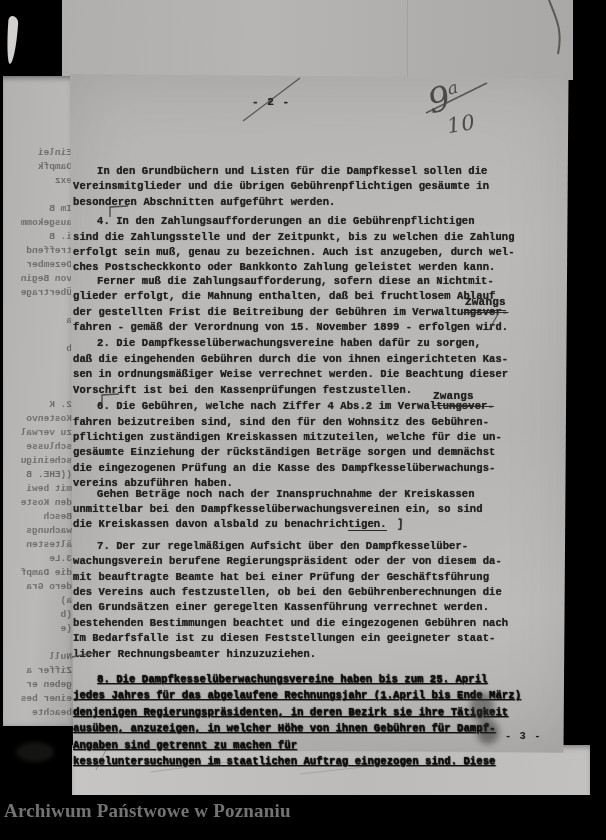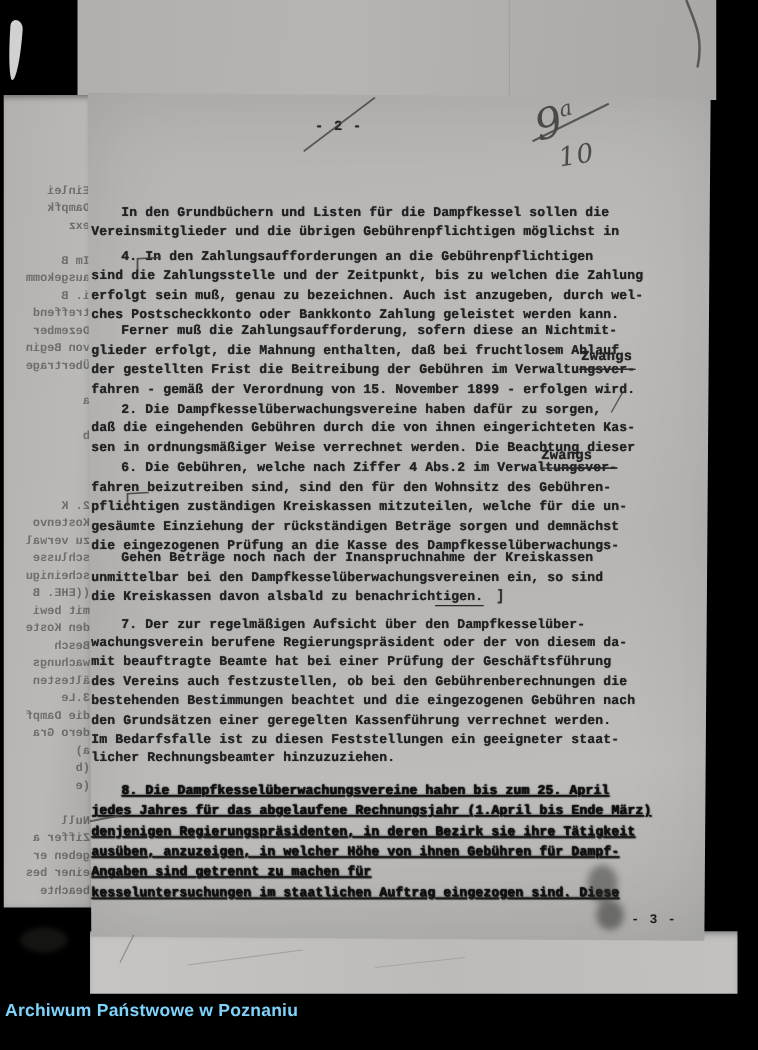--- a/index.html
+++ b/index.html
@@ -62,23 +62,23 @@
 
   
   .blob{position:absolute;border-radius:50%;filter:blur(3px);}
   .blob-f1{left:470px;top:692px;width:24px;height:30px;background:rgba(45,45,42,.45);}
   .blob-f2{left:477px;top:720px;width:22px;height:24px;background:rgba(40,40,38,.5);}
   .blob-left{left:16px;top:742px;width:38px;height:20px;background:rgba(25,25,23,.8);filter:blur(2px);}
 
   .marks{position:absolute;left:0;top:0;width:606px;height:840px;pointer-events:none;}
 
   
-  .caption{position:absolute;left:4px;top:800px;color:#7dd3fc;
-    font-family:Liberation Sans, sans-serif;font-weight:bold;
-    font-size:14px;letter-spacing:.2px;}
+  .caption{position:absolute;left:4px;top:800px;color:#737373;
+    font-family:Liberation Serif, serif;font-weight:bold;
+    font-size:19px;letter-spacing:.2px;}
 </style>
 </head>
 <body>
 
 <div class="stage">
 
   <div class="sheet-back-top">
     <div class="fold-line"></div>
   </div>
   <div class="sheet-under-bottom"></div>
@@ -134,21 +134,22 @@
   <div class="hdr-pagenum">- 2 -</div>
   <div class="hand hand-9">
     <span>9</span><span class="sup">a</span>
   </div>
   <div class="hand hand-10">10</div>
 
   <div class="typed">
 
     <div class="para ind">
         <div class="tline">In den Grundbüchern und Listen für die Dampfkessel sollen die</div>
-        <div class="tline">Vereinsmitglieder und die übrigen Gebührenpflichtigen möglichst in</div>
+        <div class="tline">Vereinsmitglieder und die übrigen Gebührenpflichtigen gesäumte in</div>
+        <div class="tline">besonderen Abschnitten aufgeführt werden.</div>
       </div>
 
     <div class="para ind m4">
         <div class="tline">4. In den Zahlungsaufforderungen an die Gebührenpflichtigen</div>
         <div class="tline">sind die Zahlungsstelle und der Zeitpunkt, bis zu welchen die Zahlung</div>
         <div class="tline">erfolgt sein muß, genau zu bezeichnen. Auch ist anzugeben, durch wel-</div>
         <div class="tline">ches Postscheckkonto oder Bankkonto Zahlung geleistet werden kann.</div>
       </div>
 
     <div class="para ind mneg2">
@@ -157,47 +158,49 @@
           <div class="tline">glieder erfolgt, die Mahnung enthalten, daß bei fruchtlosem Ablauf</div>
         </div>
       <div class="tline"><span>der gestellten Frist die Beitreibung der Gebühren im Verwaltu</span><span class="struck">ngsver-</span><span class="zwangs zw1">Zwangs</span></div>
       <div class="tline">fahren - gemäß der Verordnung von 15. November 1899 - erfolgen wird.</div>
     </div>
 
     <div class="para ind m1">
         <div class="tline">2. Die Dampfkesselüberwachungsvereine haben dafür zu sorgen,</div>
         <div class="tline">daß die eingehenden Gebühren durch die von ihnen eingerichteten Kas-</div>
         <div class="tline">sen in ordnungsmäßiger Weise verrechnet werden. Die Beachtung dieser</div>
+        <div class="tline">Vorschrift ist bei den Kassenprüfungen festzustellen.</div>
       </div>
 
     <div class="para m1">
       <div class="tline line-ind"><span>6. Die Gebühren, welche nach Ziffer 4 Abs.2 im Verwaltu</span><span class="struck">ngsver-</span><span class="zwangs zw2">Zwangs</span></div>
       <div>
           <div class="tline">fahren beizutreiben sind, sind den für den Wohnsitz des Gebühren-</div>
           <div class="tline">pflichtigen zuständigen Kreiskassen mitzuteilen, welche für die un-</div>
           <div class="tline">gesäumte Einziehung der rückständigen Beträge sorgen und demnächst</div>
           <div class="tline">die eingezogenen Prüfung an die Kasse des Dampfkesselüberwachungs-</div>
+          <div class="tline">vereins abzuführen haben.</div>
         </div>
     </div>
 
     <div class="para ind mneg5">
       <div>
           <div class="tline">Gehen Beträge noch nach der Inanspruchnahme der Kreiskassen</div>
           <div class="tline">unmittelbar bei den Dampfkesselüberwachungsvereinen ein, so sind</div>
         </div>
       <div class="tline"><span>die Kreiskassen davon alsbald zu benachrich</span><span class="uline">tigen.</span><span class="bracket">]</span></div>
     </div>
 
     <div class="para ind m6">
         <div class="tline">7. Der zur regelmäßigen Aufsicht über den Dampfkesselüber-</div>
         <div class="tline">wachungsverein berufene Regierungspräsident oder der von diesem da-</div>
         <div class="tline">mit beauftragte Beamte hat bei einer Prüfung der Geschäftsführung</div>
         <div class="tline">des Vereins auch festzustellen, ob bei den Gebührenberechnungen die</div>
+        <div class="tline">den Grundsätzen einer geregelten Kassenführung verrechnet werden.</div>
         <div class="tline">bestehenden Bestimmungen beachtet und die eingezogenen Gebühren nach</div>
-        <div class="tline">den Grundsätzen einer geregelten Kassenführung verrechnet werden.</div>
         <div class="tline">Im Bedarfsfalle ist zu diesen Feststellungen ein geeigneter staat-</div>
         <div class="tline">licher Rechnungsbeamter hinzuzuziehen.</div>
       </div>
 
     <div class="para ind m8top smudged">
         <div class="tline">8. Die Dampfkesselüberwachungsvereine haben bis zum 25. April</div>
         <div class="tline">jedes Jahres für das abgelaufene Rechnungsjahr (1.April bis Ende März)</div>
         <div class="tline">denjenigen Regierungspräsidenten, in deren Bezirk sie ihre Tätigkeit</div>
         <div class="tline">ausüben, anzuzeigen, in welcher Höhe von ihnen Gebühren für Dampf-</div>
         <div class="tline">Angaben sind getrennt zu machen für</div>

